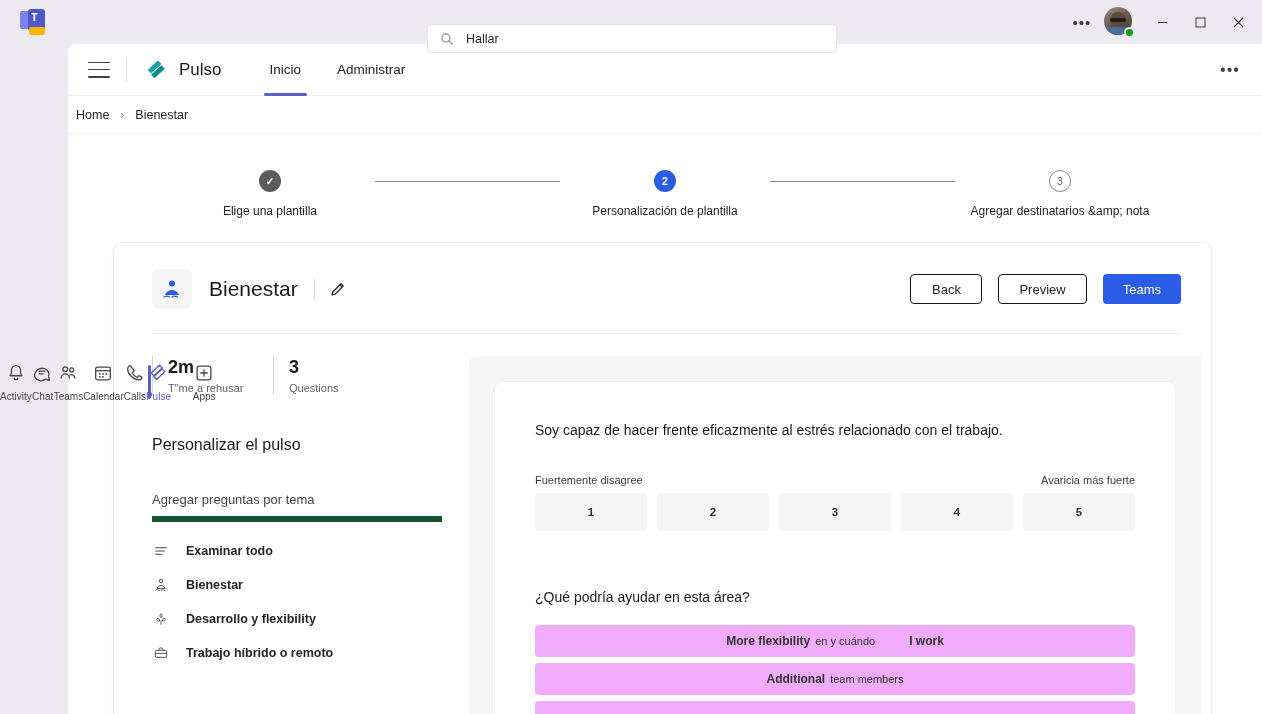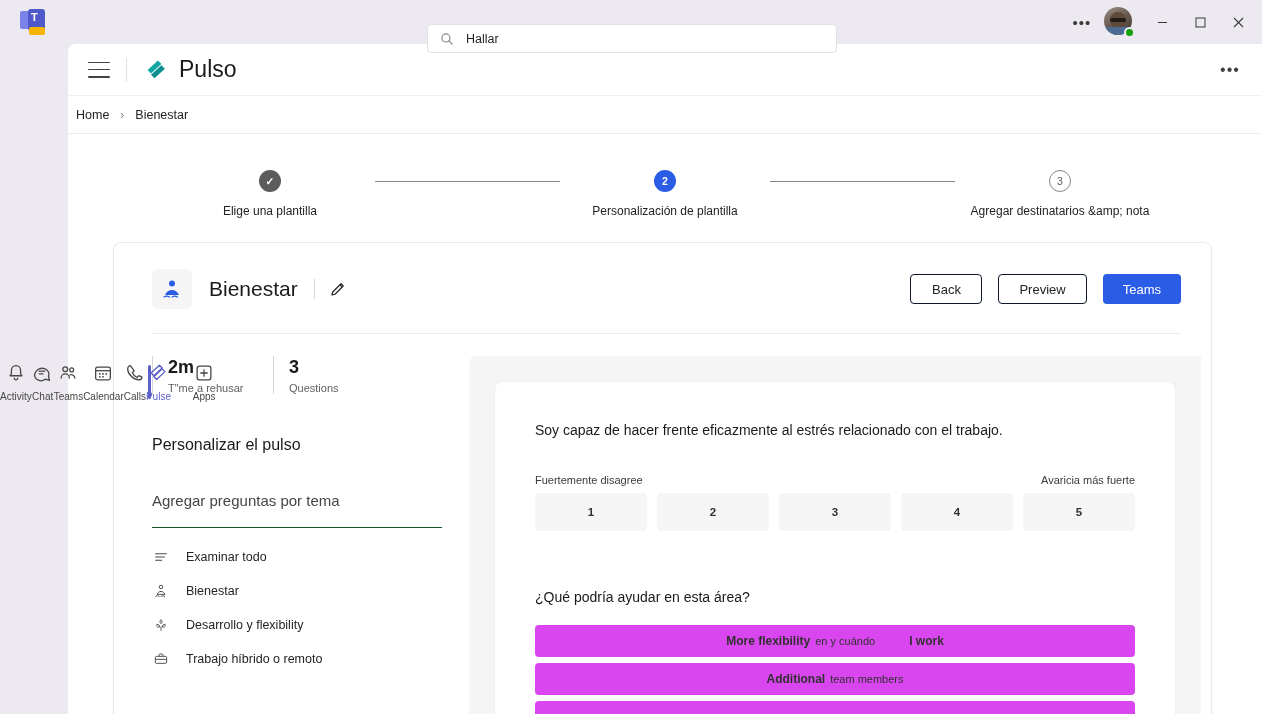--- a/index.html
+++ b/index.html
@@ -136,21 +136,21 @@
     height: 52px; flex: 0 0 52px;
     display: flex; align-items: center;
     padding: 0 16px 0 20px;
     border-bottom: 1px solid #f0f0f0;
   }
   .hamburger { width: 22px; height: 16px; display: flex; flex-direction: column; justify-content: space-between; }
   .hamburger span { display: block; height: 1.6px; background: #424242; border-radius: 1px; }
   .hdr-sep { width: 1px; height: 24px; background: #e0e0e0; margin: 0 16px; }
   .pulse-logo { width: 26px; height: 26px; flex: 0 0 26px; }
   .app-title {
-    font-size: 23px; color: #1b1a19; margin-left: 10px; margin-right: 30px;
+    font-size: 17px; color: #1b1a19; margin-left: 10px; margin-right: 30px;
     white-space: nowrap;
   }
   .tabs { display: flex; align-items: flex-end; height: 52px; }
   .tab {
     font-size: 13.5px; color: #242424; padding: 0 18px;
     height: 52px; display: flex; align-items: center;
     position: relative; white-space: nowrap;
   }
   .tab.active::after {
     content: ""; position: absolute; left: 12px; right: 12px; bottom: 0;
@@ -230,27 +230,27 @@
   .card-body { display: flex; flex: 1 1 auto; min-height: 0; padding-top: 22px; }
 
   
   .left-panel { width: 345px; flex: 0 0 345px; padding: 0 0 0 38px; }
   .stats { display: flex; margin-bottom: 42px; }
   .stat { padding-left: 15px; border-left: 1.5px solid #d6d6d6; min-width: 105px; }
   .stat + .stat { margin-left: 16px; }
   .stat-val { font-size: 18px; font-weight: bold; color: #1b1a19; line-height: 22px; }
   .stat-lbl { font-size: 11px; color: #616161; margin-top: 4px; }
   .panel-title { font-size: 16px; color: #1b1a19; margin-bottom: 38px; }
-  .panel-sub { font-size: 15px; color: #484644; padding-bottom: 18px; border-bottom: 1px solid #14532d; width: 290px; }
+  .panel-sub { font-size: 13px; color: #484644; padding-bottom: 9px; border-bottom: 6px solid #14532d; width: 290px; }
   .topic-list { margin-top: 12px; }
   .topic {
     display: flex; align-items: center; height: 34px; gap: 16px;
   }
   .topic-icon { width: 18px; height: 18px; flex: 0 0 18px; display: flex; align-items: center; justify-content: center; }
-  .topic-label { font-size: 12.5px; color: #242424; white-space: nowrap; }
+  .topic-label { font-size: 12.5px; color: #242424; white-space: nowrap; font-weight: bold; }
 
   
   .preview-panel {
     flex: 1 1 auto; background: #f5f5f5;
     border-top-left-radius: 8px;
     margin-left: 10px; margin-right: 10px;
     padding: 26px 26px 0 26px;
     min-width: 0; overflow: hidden;
   }
   .preview-card {
@@ -266,21 +266,21 @@
   }
   .scale-row { display: flex; gap: 10px; margin-top: 7px; }
   .scale-opt {
     flex: 1 1 0; height: 38px; background: #f5f5f5; border-radius: 4px;
     display: flex; align-items: center; justify-content: center;
     font-size: 11.5px; font-weight: bold; color: #323130;
   }
   .q-text-2 { font-size: 14px; color: #1b1a19; margin-top: 58px; }
   .choice-list { margin-top: 20px; display: flex; flex-direction: column; gap: 6px; }
   .choice {
-    height: 32px; background: #d946ef; border-radius: 4px;
+    height: 32px; background: #f0abfc; border-radius: 4px;
     display: flex; align-items: center; justify-content: center;
     font-size: 12px; color: #323130;
   }
   .choice .c-strong { font-weight: bold; }
   .choice .c-rest { margin-left: 5px; font-size: 11px; }
   .choice .c-tail { margin-left: 34px; font-weight: bold; }
 </style>
 </head>
 <body>
 
@@ -427,20 +427,24 @@
             <span></span>
           </div>
         <div class="hdr-sep"></div>
         <span class="pulse-logo">
           <svg width="26" height="26" viewBox="0 0 24 24" fill="none">
               <path d="M13.8 3.2L4.2 12l3.2 3.2 9.6-8.8z" fill="#13a4a4"></path>
               <path d="M17 7.6L7.4 16.4l3.2 3.2 9.6-8.8z" fill="#0e8f8f"></path>
             </svg>
         </span>
         <span class="app-title">Pulso</span>
+        <div class="tabs">
+          <div class="tab active">Inicio</div>
+          <div class="tab">Administrar</div>
+        </div>
         <div class="hdr-dots">•••</div>
       </div>
 
       <div class="breadcrumb">
         <span class="bc-item">Home</span>
         <span class="bc-chevron">›</span>
         <span class="bc-item">Bienestar</span>
       </div>
 
       <div class="scroll-area">

